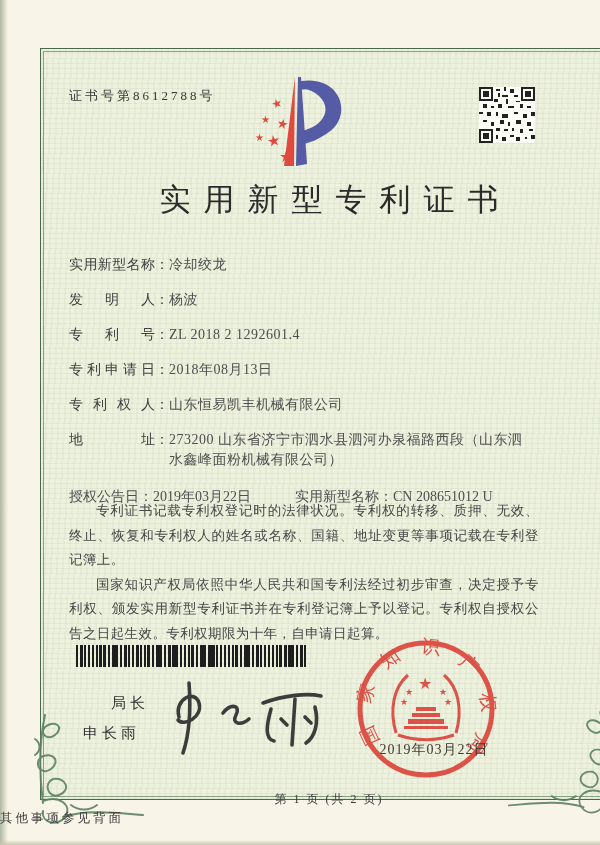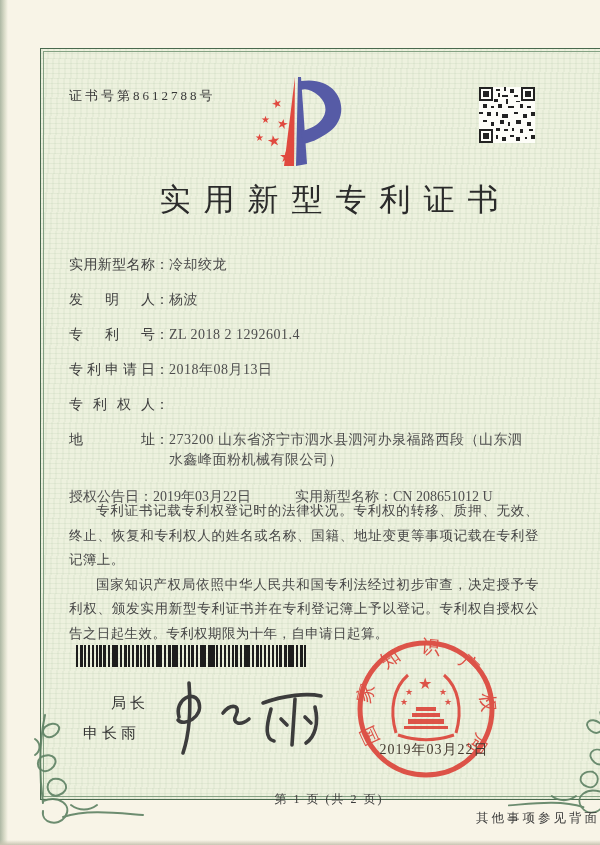--- a/index.html
+++ b/index.html
@@ -83,21 +83,21 @@
   }
   
   .orn-left { left:-14px; top:664px; }
   .orn-right{ left:466px; top:660px; transform:scaleX(-1); }
   
   .page-num{
     left:0; top:722px; width:100%; text-align:center;
     font-size:12px; letter-spacing:2px; color:#3c3c3c;margin-top:20px;
   }
   .footer-note{
-    left:0; top:810px; width:600px; text-align:right;
+    left:0; top:810px; width:600px; text-align:left;
     font-size:12.5px; letter-spacing:3px; color:#3a3a3a;
   }
 </style>
 </head>
 <body>
 
 <div class="abs spine"></div>
 
 <div class="abs frame">
 
@@ -188,20 +188,21 @@
         <span class="fvalue">ZL 2018 2 1292601.4</span>
     </div>
     <div class="frow">
       <span class="flabel">专利申请日</span>
         <span class="fcolon">：</span>
         <span class="fvalue">2018年08月13日</span>
     </div>
     <div class="frow">
       <span class="flabel">专利权人</span>
         <span class="fcolon">：</span>
+        <span class="fvalue">山东恒易凯丰机械有限公司</span>
     </div>
     <div class="frow">
       <span class="flabel">地址</span>
         <span class="fcolon">：</span>
         <span class="fvalue">273200 山东省济宁市泗水县泗河办泉福路西段（山东泗水鑫峰面粉机械有限公司）</span>
     </div>
     <div class="grant-row">
       <span class="grant-pair">
         <span>授权公告日</span>
           <span>：</span>

